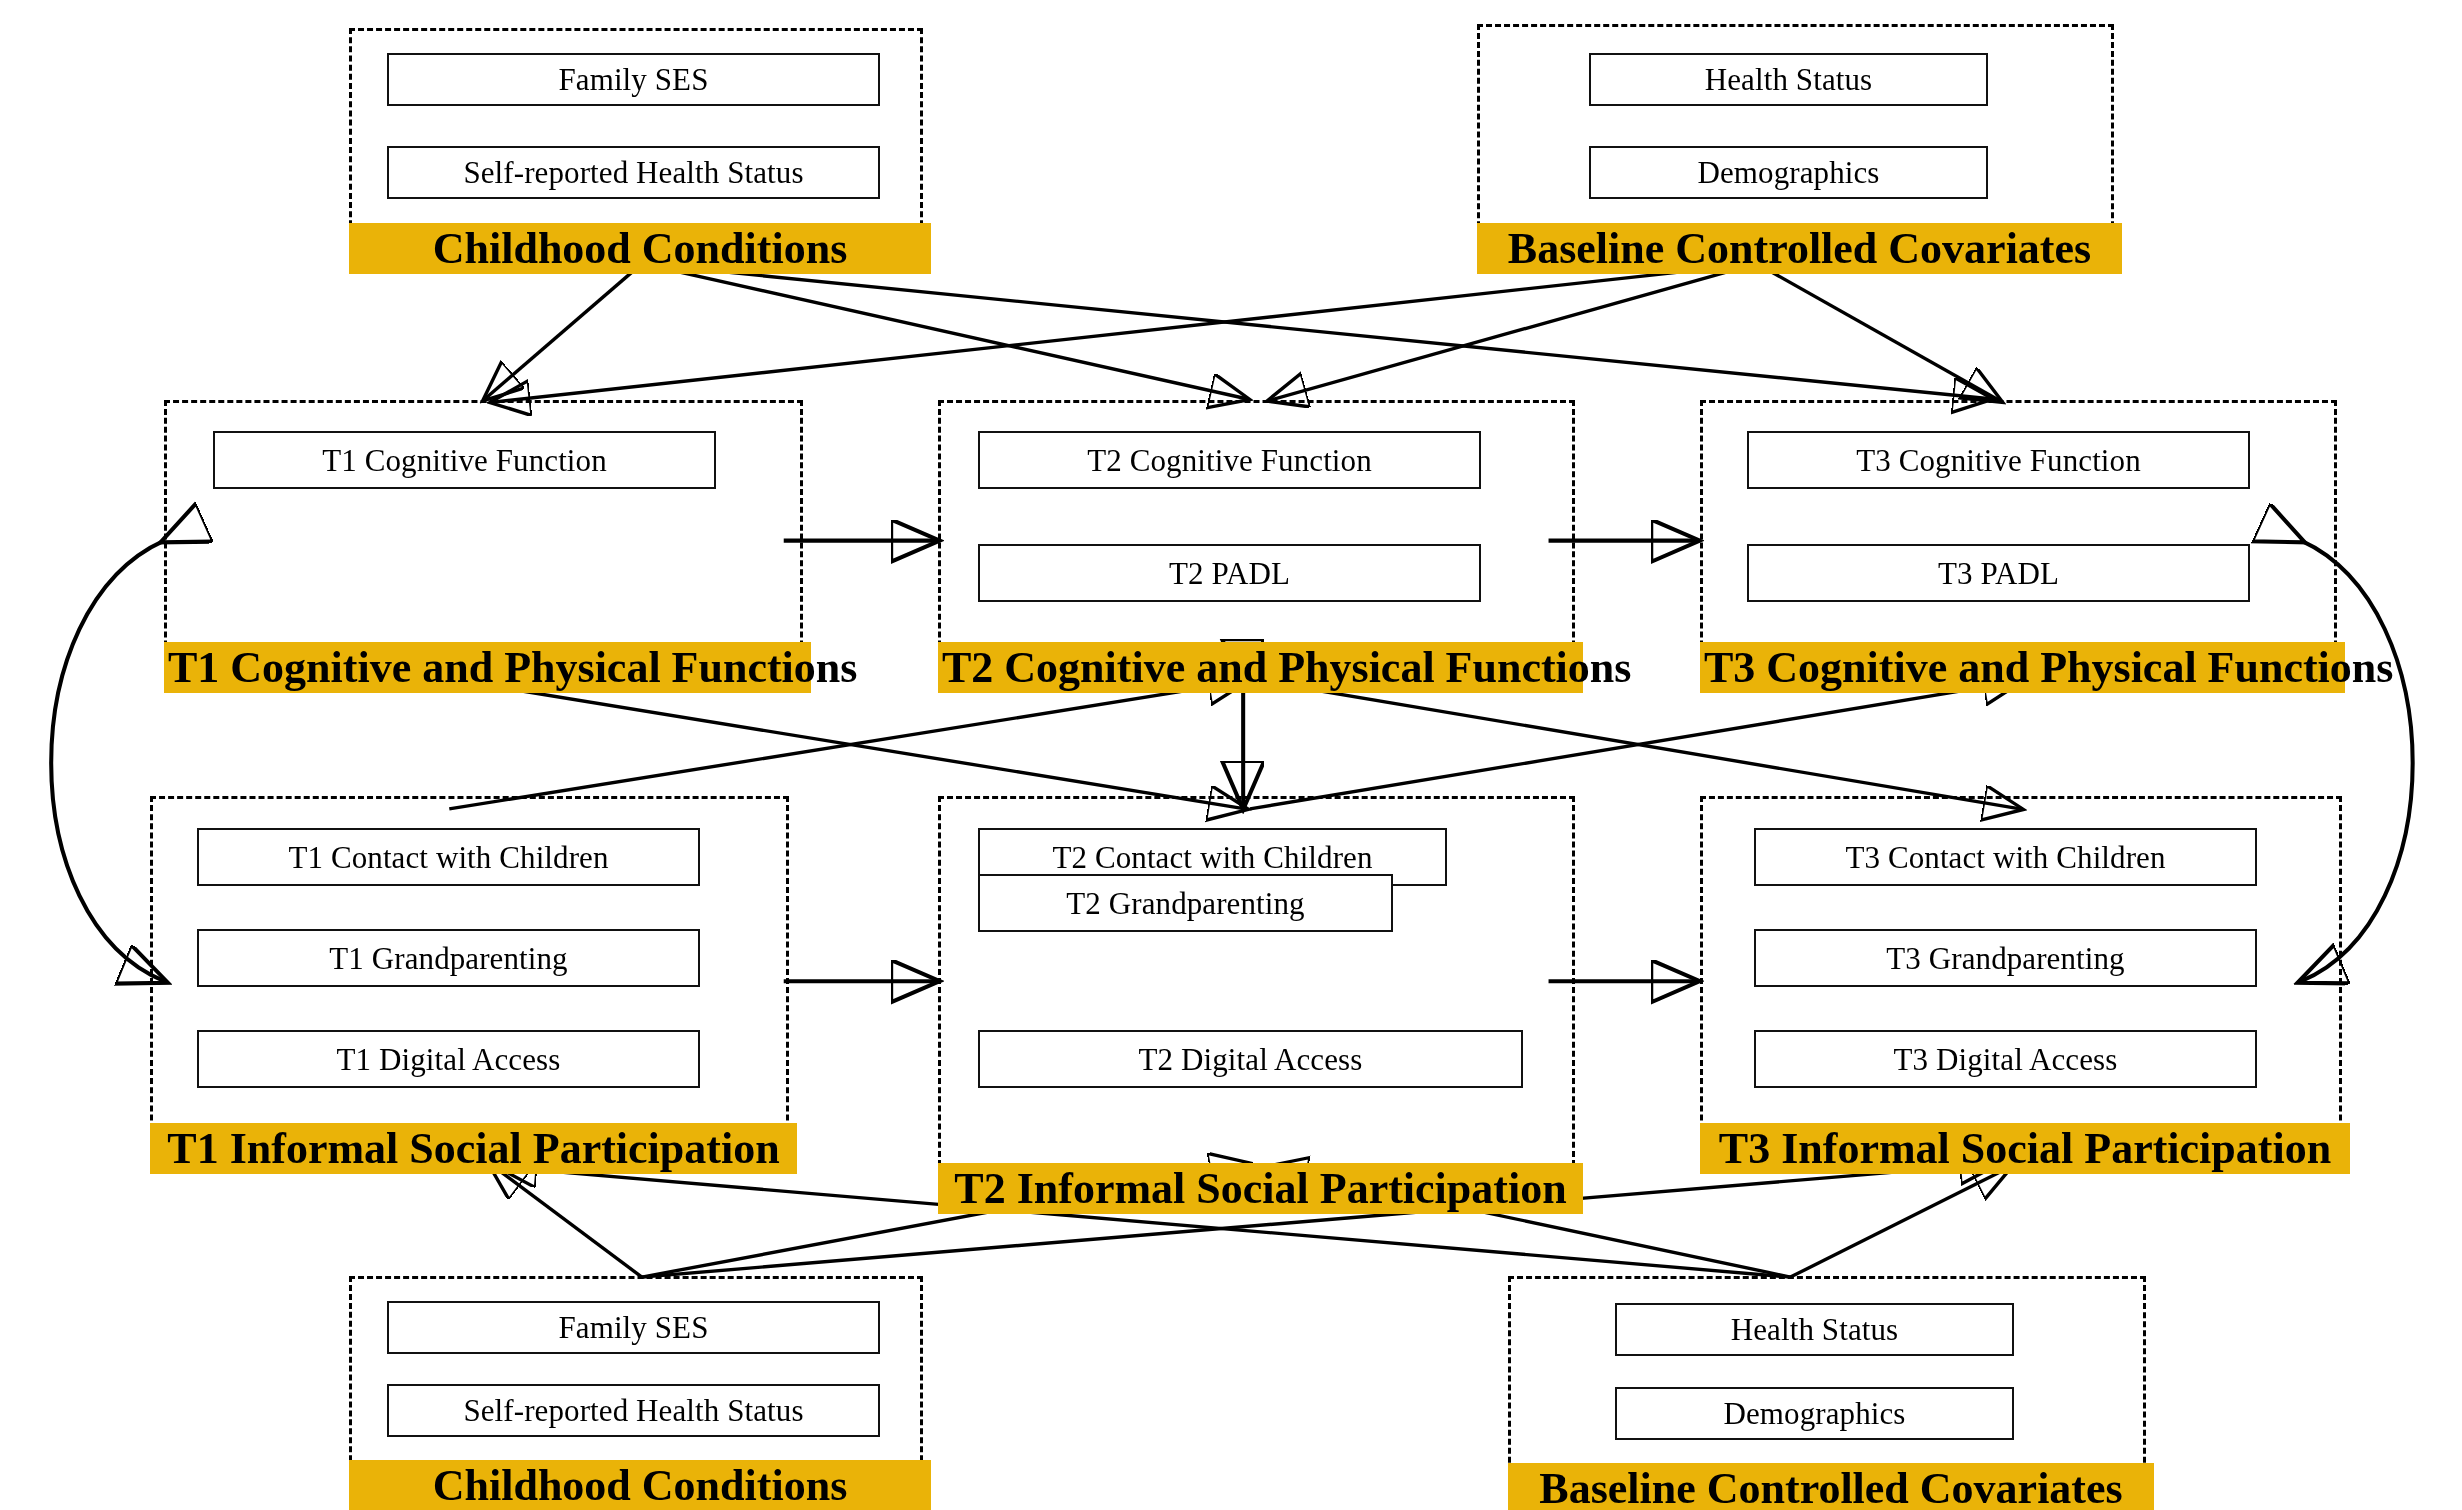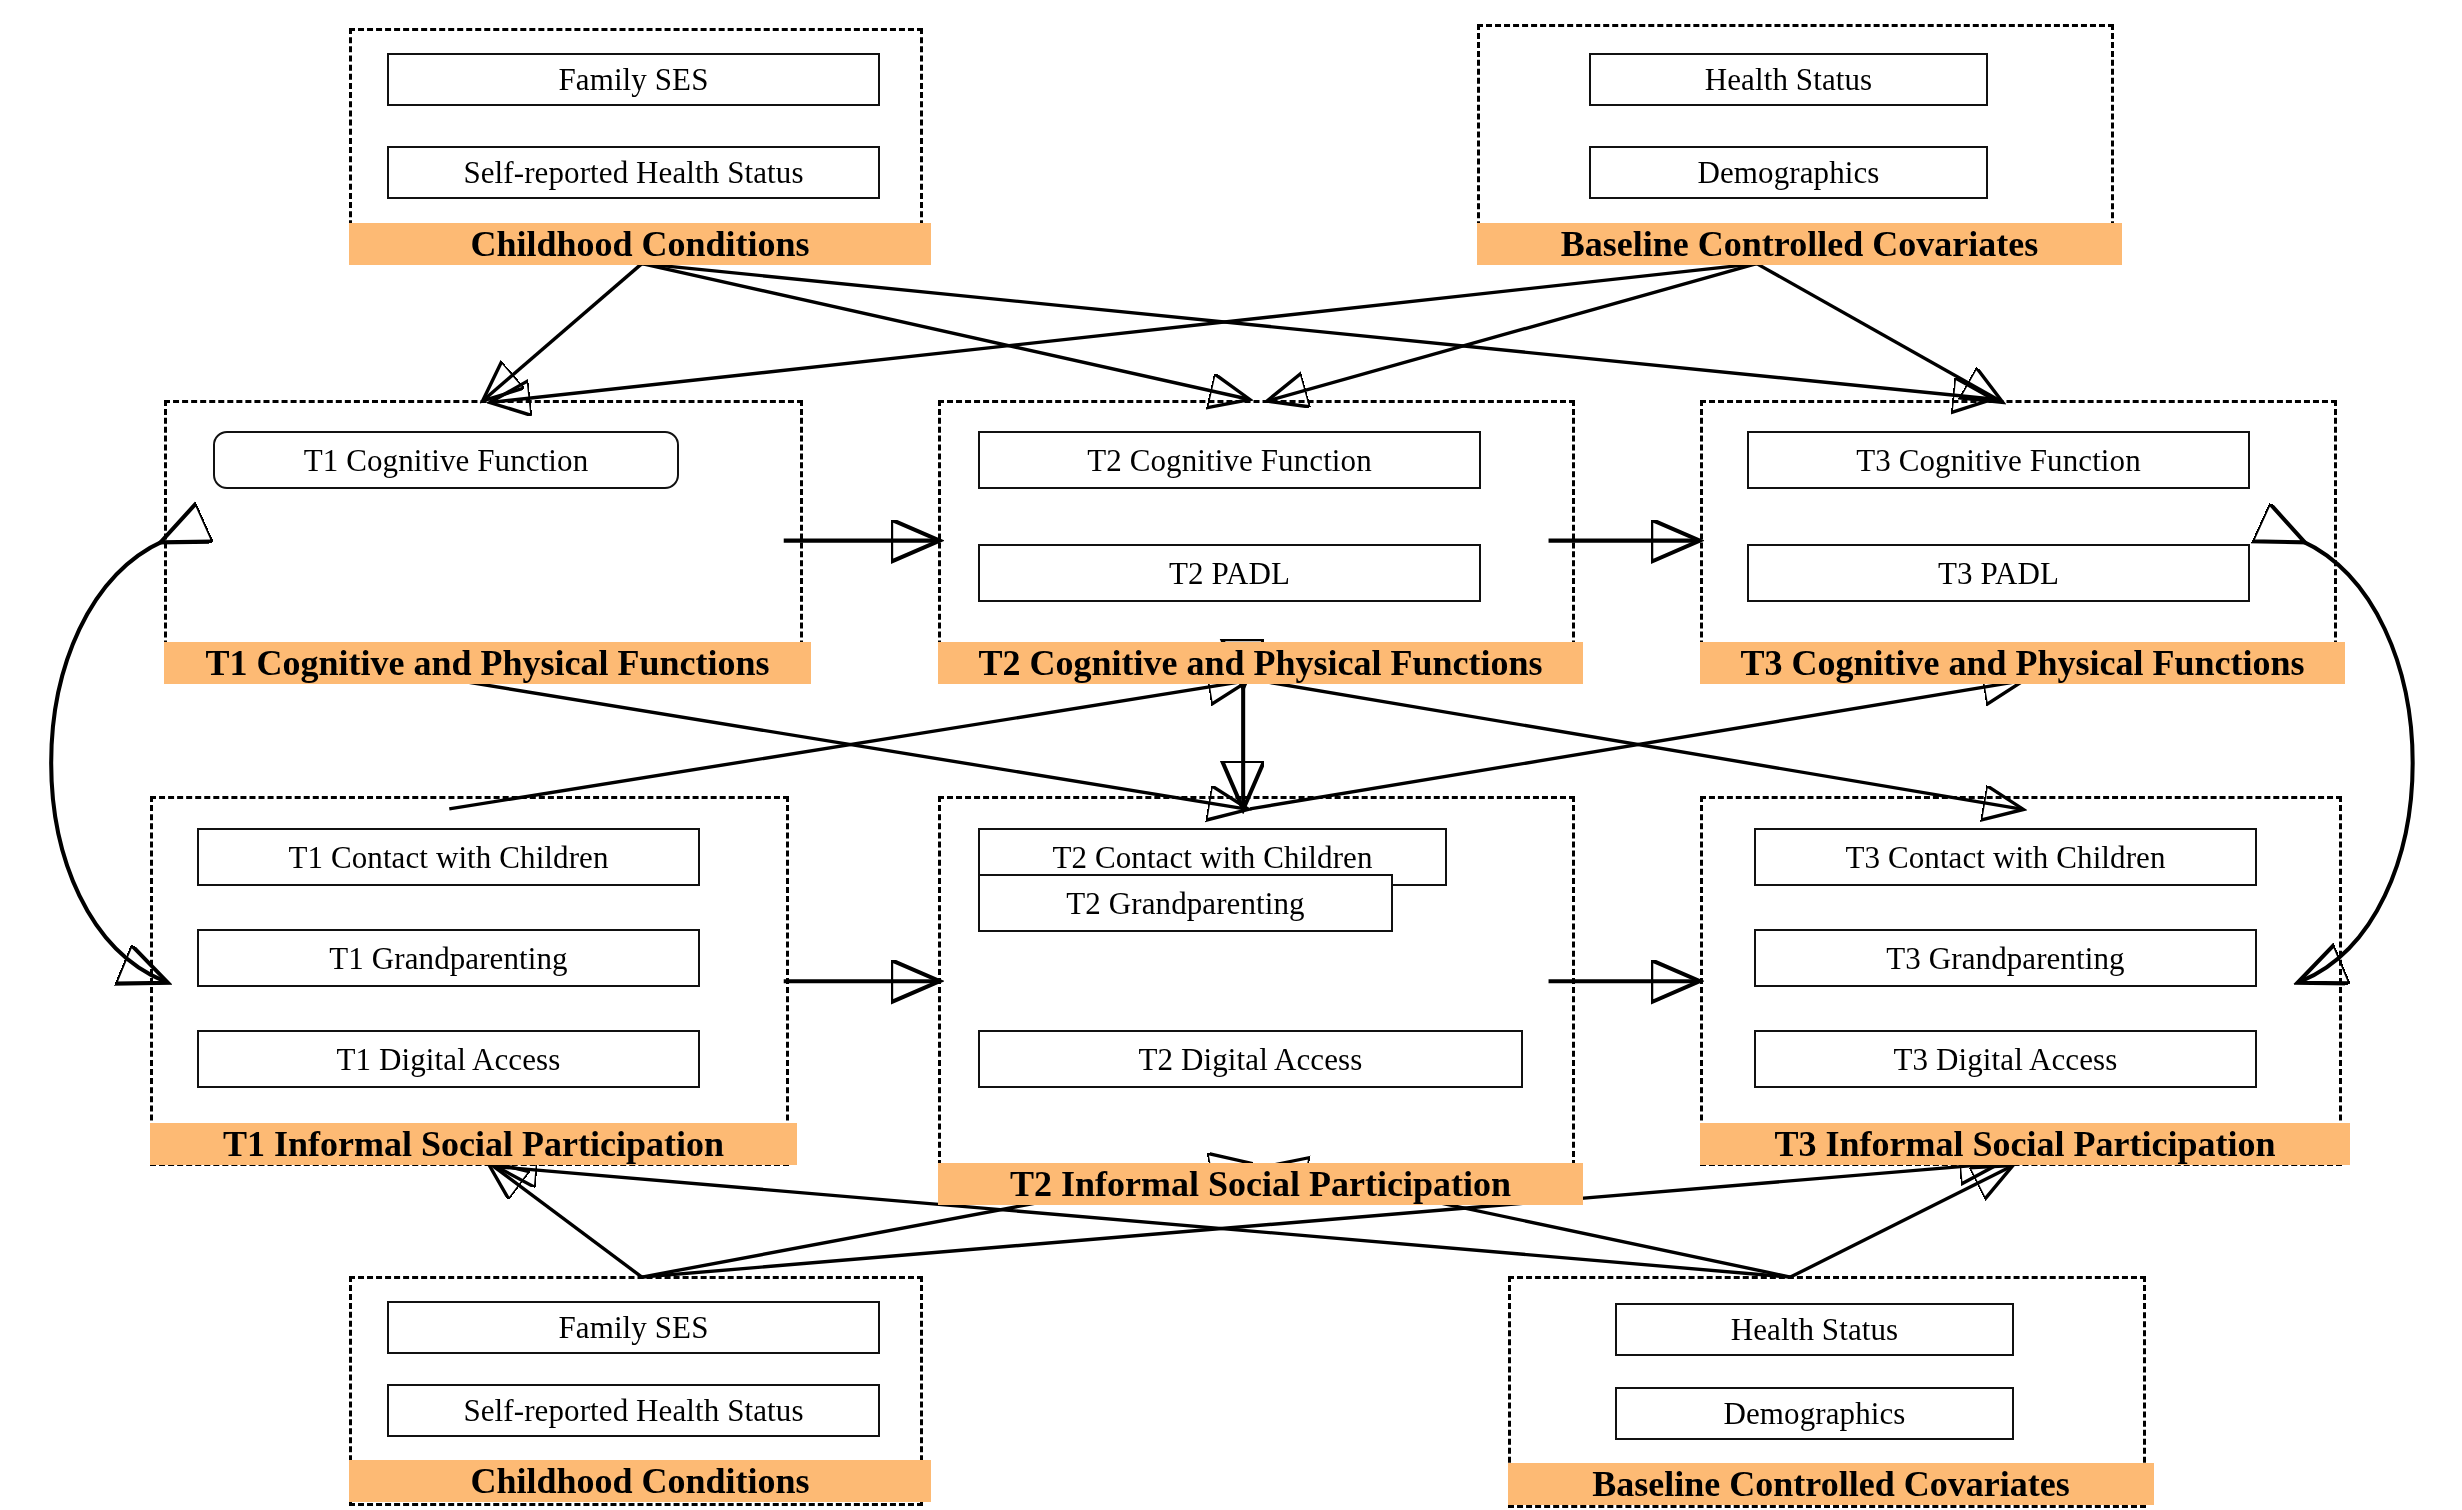--- a/index.html
+++ b/index.html
@@ -32,24 +32,24 @@
     justify-content:center;
     font-size:31px;
     line-height:1;
     letter-spacing:0.1px;
     white-space:nowrap;
   }
   
   .caption{
     position:absolute;
     font-weight:bold;
-    font-size:36px;
+    font-size:44px;
     white-space:nowrap;
     text-align:center;
-    background:#fdba74;
+    background:#eab308;
     padding:0 4px;
     z-index:5;
   }
   svg#edges{
     position:absolute;
     left:0;top:0;
     width:2462px;
     height:1511px;
     pointer-events:none;
     z-index:2;
@@ -138,21 +138,21 @@
   <div class="caption" style="left:349px; top:223px; width:574px;">Childhood Conditions</div>
 
   <div class="construct" style="left:1477px; top:24px; width:637px; height:239px;">
   </div>
   <div class="indicator" style="left:1589px; top:53px; width:399px; height:53px;">Health Status</div>
   <div class="indicator" style="left:1589px; top:146px; width:399px; height:53px;">Demographics</div>
   <div class="caption" style="left:1477px; top:223px; width:637px;">Baseline Controlled Covariates</div>
 
   <div class="construct" style="left:164px; top:400px; width:639px; height:282px;">
   </div>
-  <div class="indicator" style="left:213px; top:431px; width:466px; height:58px;border-radius:14px;">T1 Cognitive Function</div>
+  <div class="indicator" style="left:213px; top:431px; width:503px; height:58px;">T1 Cognitive Function</div>
   <div class="caption" style="left:164px; top:642px; width:639px;">T1 Cognitive and Physical Functions</div>
 
   <div class="construct" style="left:938px; top:400px; width:637px; height:282px;">
   </div>
   <div class="indicator" style="left:978px; top:431px; width:503px; height:58px;">T2 Cognitive Function</div>
   <div class="indicator" style="left:978px; top:544px; width:503px; height:58px;">T2 PADL</div>
   <div class="caption" style="left:938px; top:642px; width:637px;">T2 Cognitive and Physical Functions</div>
 
   <div class="construct" style="left:1700px; top:400px; width:637px; height:282px;">
   </div>

